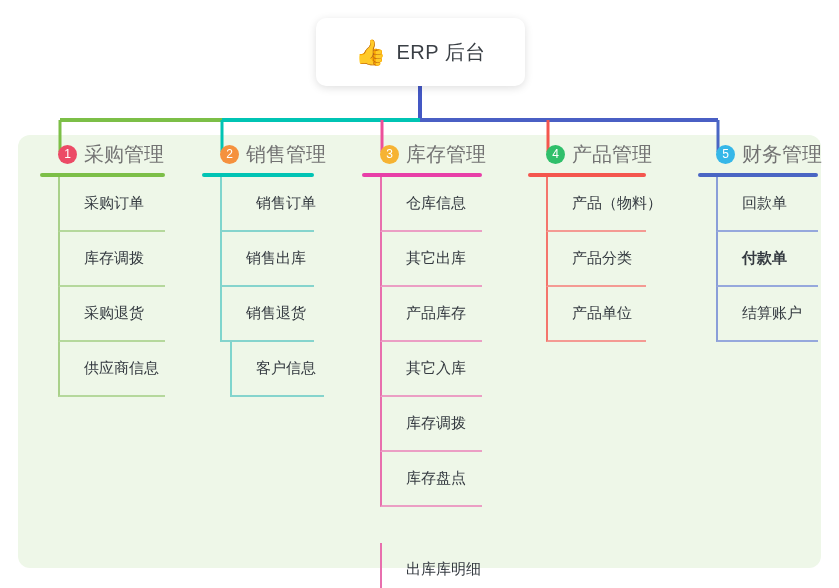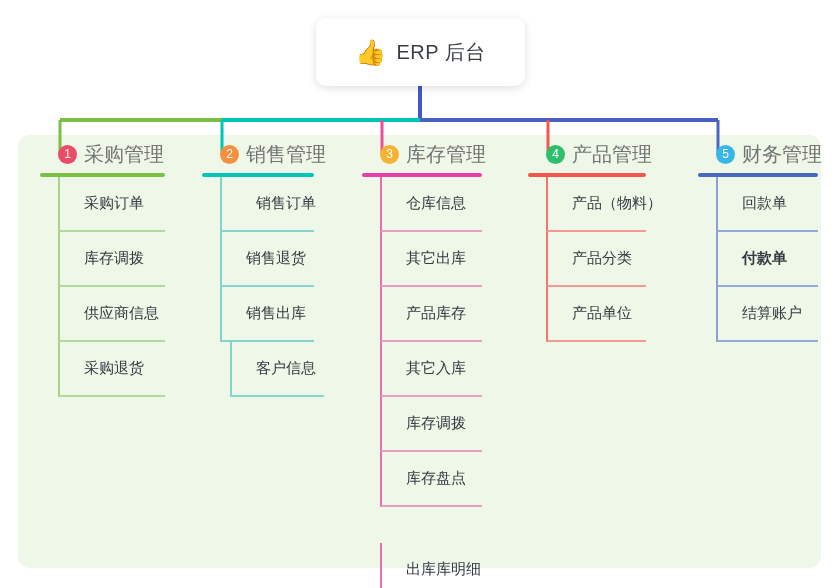--- a/index.html
+++ b/index.html
@@ -123,34 +123,34 @@
 <div id="columns">
     <div class="column" style="left: 20px; width: 165px;">
       <div class="col-header">
         <span class="badge" style="background: rgb(236, 75, 102);">1</span>
         <span class="col-title">采购管理</span>
       </div>
       <div class="header-rule" style="background: rgb(124, 191, 71); width: 125px;"></div>
       <div class="items">
         <div class="item" style="border-left-color: rgb(169, 209, 138); border-bottom-color: rgb(181, 216, 156); width: 107px;">采购订单</div>
         <div class="item" style="border-left-color: rgb(169, 209, 138); border-bottom-color: rgb(181, 216, 156); width: 107px;">库存调拨</div>
+        <div class="item" style="border-left-color: rgb(169, 209, 138); border-bottom-color: rgb(181, 216, 156); width: 107px;">采购退货</div>
         <div class="item" style="border-left-color: rgb(169, 209, 138); border-bottom-color: rgb(181, 216, 156); width: 107px;">供应商信息</div>
-        <div class="item" style="border-left-color: rgb(169, 209, 138); border-bottom-color: rgb(181, 216, 156); width: 107px;">采购退货</div>
       </div>
     </div>
     <div class="column" style="left: 182px; width: 160px;">
       <div class="col-header">
         <span class="badge" style="background: rgb(245, 145, 62);">2</span>
         <span class="col-title">销售管理</span>
       </div>
       <div class="header-rule" style="background: rgb(0, 196, 180); width: 112px;"></div>
       <div class="items">
         <div class="item" style="border-left-color: rgb(127, 213, 205); border-bottom-color: rgb(133, 212, 205); width: 94px; padding-left: 34px;">销售订单</div>
+        <div class="item" style="border-left-color: rgb(127, 213, 205); border-bottom-color: rgb(133, 212, 205); width: 94px;">销售出库</div>
         <div class="item" style="border-left-color: rgb(127, 213, 205); border-bottom-color: rgb(133, 212, 205); width: 94px;">销售退货</div>
-        <div class="item" style="border-left-color: rgb(127, 213, 205); border-bottom-color: rgb(133, 212, 205); width: 94px;">销售出库</div>
         <div class="item" style="border-left-color: rgb(127, 213, 205); border-bottom-color: rgb(133, 212, 205); width: 94px; margin-left: 10px;">客户信息</div>
       </div>
     </div>
     <div class="column" style="left: 342px; width: 165px;">
       <div class="col-header">
         <span class="badge" style="background: rgb(246, 179, 51);">3</span>
         <span class="col-title">库存管理</span>
       </div>
       <div class="header-rule" style="background: rgb(232, 63, 168); width: 120px;"></div>
       <div class="items">

